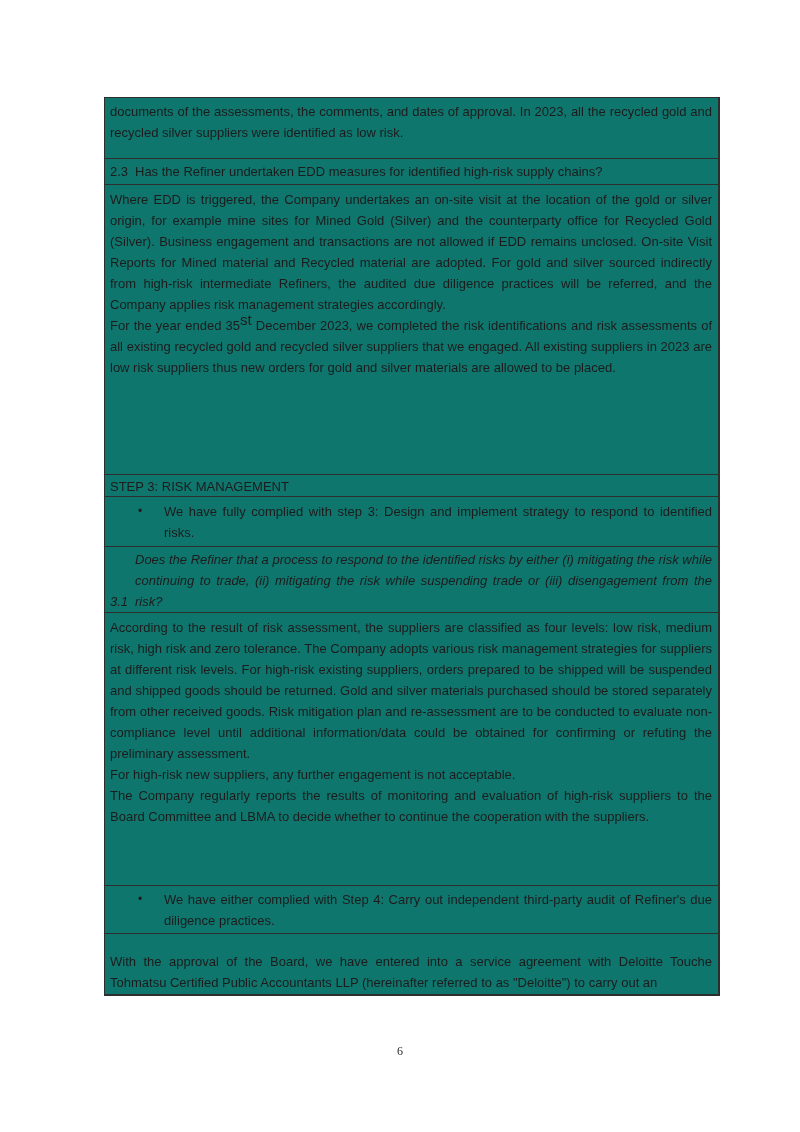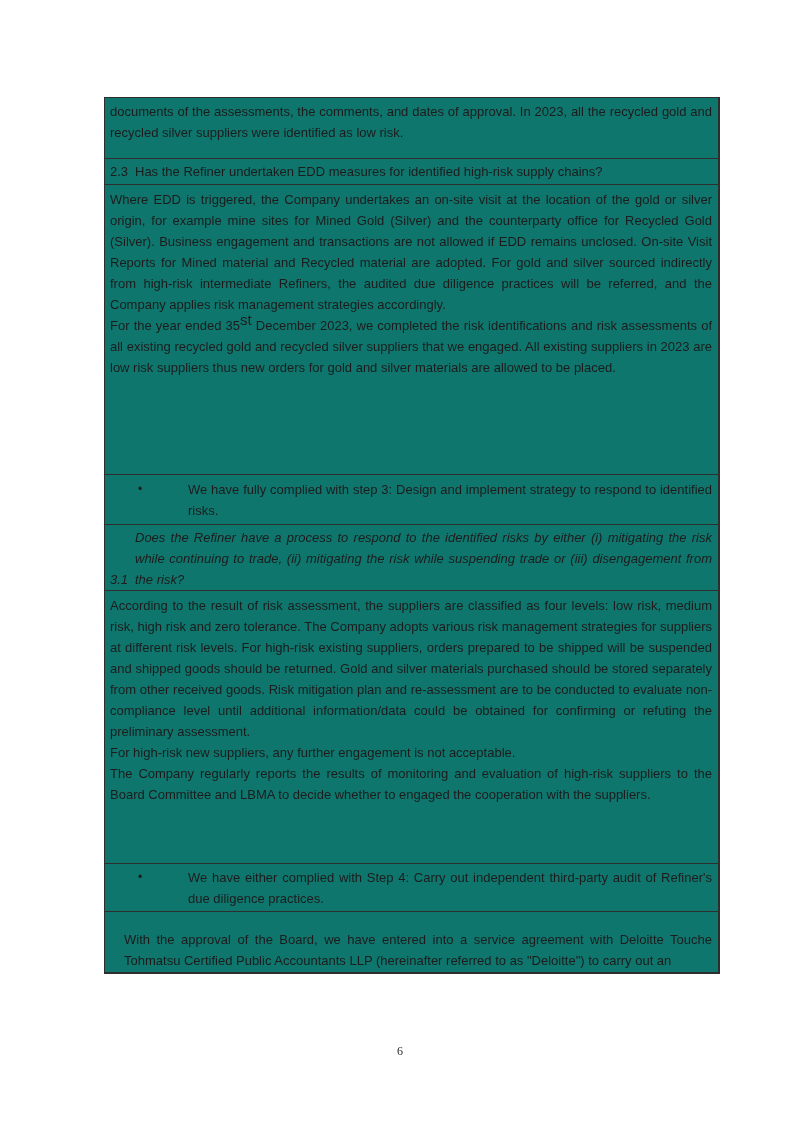--- a/index.html
+++ b/index.html
@@ -20,21 +20,21 @@
     border-bottom-width: 2px;
     background: #0f766e;
   }
   .row {
     border-bottom: 1.4px solid #2e2e2e;
     padding: 3px 6px 0 5px;
     overflow: hidden;
     font-size: 13px;
     line-height: 21px;
   }
-  .row:last-child { border-bottom: none; margin-left: 14px; }
+  .row:last-child { border-bottom: none; }
   .row p { text-align: justify; }
   .r-continuation { height: 61px; }
   .r-q23 { height: 26px; padding-top: 2px; }
   .r-edd { height: 290px; padding-top: 4px; }
   .r-step3 { height: 22px; padding-top: 1px; }
   .r-bullet3 { height: 50px; padding-top: 4px; }
   .r-q31 { height: 66px; padding-top: 2px; font-style: italic; }
   .r-risk { height: 273px; padding-top: 4px; }
   .r-step4 { height: 27px; padding-top: 3px; }
   .r-bullet4 { height: 48px; padding-top: 3px; }
@@ -58,21 +58,20 @@
     align-items: flex-start;
     padding-left: 28px;
   }
   .bullet-line .marker {
     flex: 0 0 26px;
     font-size: 12px;
   }
   .bullet-line .btext {
     flex: 1 1 auto;
     text-align: justify;
-    margin-left: 24px;
   }
   sup {
     font-size: 15px;
     line-height: 0;
     vertical-align: super;
   }
   .page-footer {
     position: absolute;
     top: 1044px;
     left: 0;
@@ -97,39 +96,42 @@
       <span class="qnum">2.3</span>
       <span class="qtext">Has the Refiner undertaken EDD measures for identified high-risk supply chains?</span>
     </div>
   </div>
 
   <div class="row r-edd">
     <p class="gap-top">Where EDD is triggered, the Company undertakes an on-site visit at the location of the gold or silver origin, for example mine sites for Mined Gold (Silver) and the counterparty office for Recycled Gold (Silver). Business engagement and transactions are not allowed if EDD remains unclosed. On-site Visit Reports for Mined material and Recycled material are adopted. For gold and silver sourced indirectly from high-risk intermediate Refiners, the audited due diligence practices will be referred, and the Company applies risk management strategies accordingly.</p>
     <p class="gap-top"><span>For the year ended 35</span><sup>st</sup><span> December 2023, we completed the risk identifications and risk assessments of all existing recycled gold and recycled silver suppliers that we engaged. All existing suppliers in 2023 are low risk suppliers thus new orders for gold and silver materials are allowed to be placed.</span></p>
   </div>
 
+  <div class="row r-step3">
+    <p>STEP 3: RISK MANAGEMENT</p>
+  </div>
 
   <div class="row r-bullet3">
     <div class="bullet-line">
       <span class="marker">•</span>
       <span class="btext">We have fully complied with step 3: Design and implement strategy to respond to identified risks.</span>
     </div>
   </div>
 
   <div class="row r-q31">
     <div class="question">
       <span class="qnum">3.1</span>
-      <span class="qtext">Does the Refiner have a process to respond to the identified risks by either (i) mitigating the risk while continuing to trade, (ii) mitigating the risk while suspending trade or (iii) disengagement from the risk?</span>
+      <span class="qtext">Does the Refiner that a process to respond to the identified risks by either (i) mitigating the risk while continuing to trade, (ii) mitigating the risk while suspending trade or (iii) disengagement from the risk?</span>
     </div>
   </div>
 
   <div class="row r-risk">
     <p class="gap-top">According to the result of risk assessment, the suppliers are classified as four levels: low risk, medium risk, high risk and zero tolerance. The Company adopts various risk management strategies for suppliers at different risk levels. For high-risk existing suppliers, orders prepared to be shipped will be suspended and shipped goods should be returned. Gold and silver materials purchased should be stored separately from other received goods. Risk mitigation plan and re-assessment are to be conducted to evaluate non-compliance level until additional information/data could be obtained for confirming or refuting the preliminary assessment.</p>
     <p>For high-risk new suppliers, any further engagement is not acceptable.</p>
-    <p class="gap-top">The Company regularly reports the results of monitoring and evaluation of high-risk suppliers to the Board Committee and LBMA to decide whether to engaged the cooperation with the suppliers.</p>
+    <p class="gap-top">The Company regularly reports the results of monitoring and evaluation of high-risk suppliers to the Board Committee and LBMA to decide whether to continue the cooperation with the suppliers.</p>
   </div>
 
 
   <div class="row r-bullet4">
     <div class="bullet-line">
       <span class="marker">•</span>
       <span class="btext">We have either complied with Step 4: Carry out independent third-party audit of Refiner's due diligence practices.</span>
     </div>
   </div>
 

